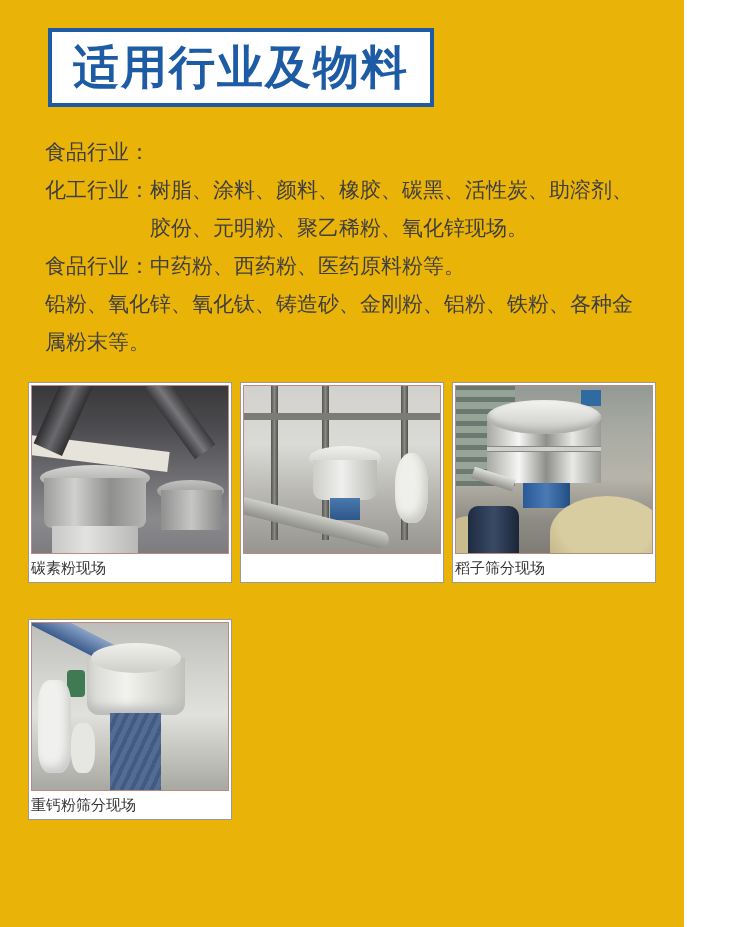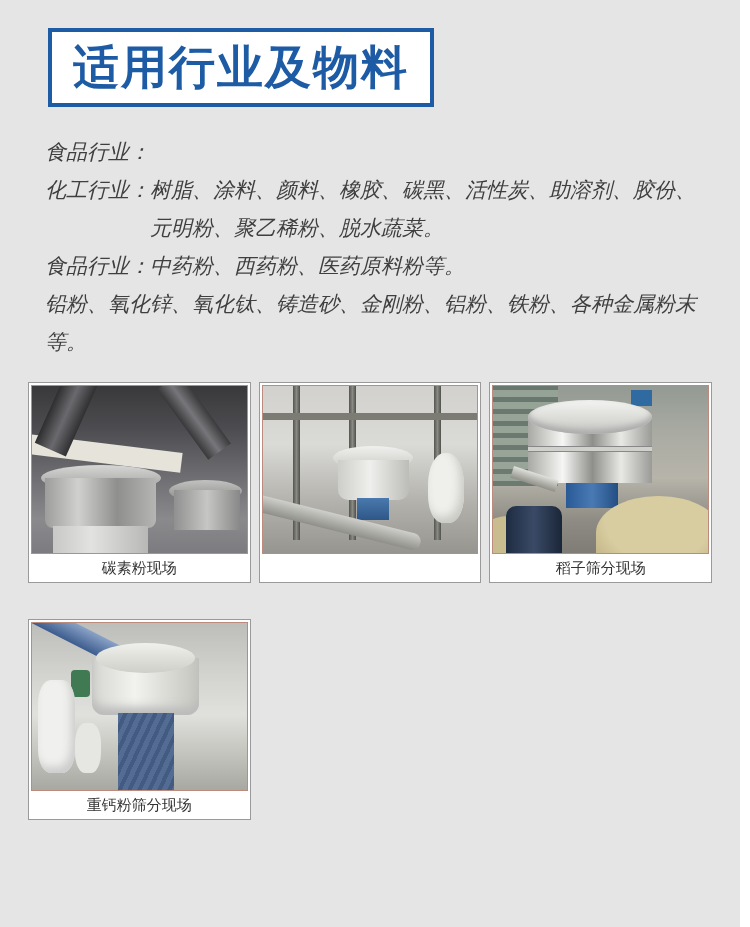--- a/index.html
+++ b/index.html
@@ -7,37 +7,37 @@
     --body-text:#3f3f3f;
     --cell-border:#9a9a9a;
     --photo-border:#bc8b7d;
   }
   *{box-sizing:border-box;}
   html,body{margin:0;padding:0;}
   body{
     width:750px;min-height:927px;background:#ffffff;
     font-family:"Liberation Sans","DejaVu Sans",sans-serif;
   }
-  .page{width:740px;min-height:927px;background:#e5e5e5;overflow:hidden;}
+  .page{width:684px;min-height:927px;background:#eab308;overflow:hidden;}
 
   
   .title-box{
     display:inline-block;margin:28px 0 0 48px;
     border:4px solid var(--accent-blue);
     padding:8px 21px;background:#fff;
   }
   .title-box h1{
     margin:0;font-size:46px;line-height:1.2;font-weight:bold;
     color:var(--accent-blue);letter-spacing:2px;white-space:nowrap;
   }
 
   
   .industries{
     margin:26px 36px 4px 45px;
-    font-size:21px;line-height:38px;color:var(--body-text);font-style:italic;
+    font-size:21px;line-height:38px;color:var(--body-text);
   }
   .industry-row{display:flex;align-items:flex-start;}
   .ind-label{flex:0 0 auto;white-space:nowrap;}
   .ind-materials{flex:1 1 auto;}
 
   
   .gallery{
     margin:21px 28px 0 28px;
     display:grid;grid-template-columns:repeat(3,1fr);
     column-gap:8px;row-gap:36px;
@@ -45,21 +45,21 @@
   figure.cell{
     margin:0;background:#fff;
     border:1px solid var(--cell-border);
     padding:2px 2px 0 2px;
   }
   .photo{
     position:relative;height:169px;overflow:hidden;
     border:1px solid var(--photo-border);
   }
   .caption{
-    height:28px;line-height:28px;text-align:center;
+    height:28px;line-height:28px;
     font-size:15px;color:#333333;
   }
   .shp{position:absolute;display:block;}
 
   
   .p1{background:linear-gradient(180deg,#39393b 0%,#4c4c50 25%,#6f6f73 55%,#8a8a8d 80%,#7c7c80 100%);}
   .p1-beam{left:-5%;top:34%;width:75%;height:20px;background:#e6e3da;transform:rotate(7deg);}
   .p1-pipeL{left:8%;top:-6%;width:16%;height:46%;background:linear-gradient(90deg,#2e2e30,#6a6a6e,#303032);transform:rotate(24deg);}
   .p1-pipeR{right:18%;top:-8%;width:13%;height:52%;background:linear-gradient(90deg,#38383a,#77777b,#3a3a3c);transform:rotate(-36deg);}
   .p1-drumTop{left:4%;top:47%;width:56%;height:26px;border-radius:50%;background:linear-gradient(180deg,#d6d6d4,#9e9e9c);}
@@ -134,21 +134,21 @@
   <div class="title-box">
     <h1>适用行业及物料</h1>
   </div>
 
   <div class="industries">
     <div class="industry-row">
       <span class="ind-label">食品行业：</span>
     </div>
     <div class="industry-row">
       <span class="ind-label">化工行业：</span>
-      <span class="ind-materials">树脂、涂料、颜料、橡胶、碳黑、活性炭、助溶剂、胶份、元明粉、聚乙稀粉、脱水蔬菜。</span>
+      <span class="ind-materials">树脂、涂料、颜料、橡胶、碳黑、活性炭、助溶剂、胶份、元明粉、聚乙稀粉、氧化锌现场。</span>
     </div>
     <div class="industry-row">
       <span class="ind-label">食品行业：</span>
       <span class="ind-materials">中药粉、西药粉、医药原料粉等。</span>
     </div>
     <div class="industry-row">
       <span class="ind-materials">铅粉、氧化锌、氧化钛、铸造砂、金刚粉、铝粉、铁粉、各种金属粉末等。</span>
     </div>
   </div>
 

